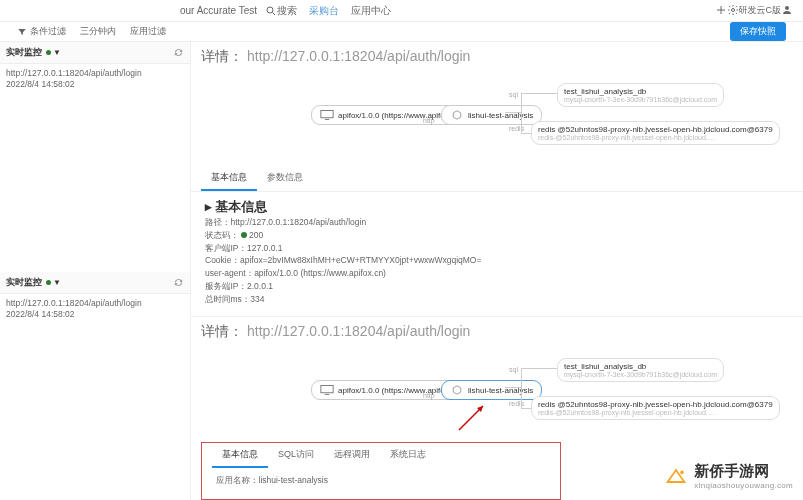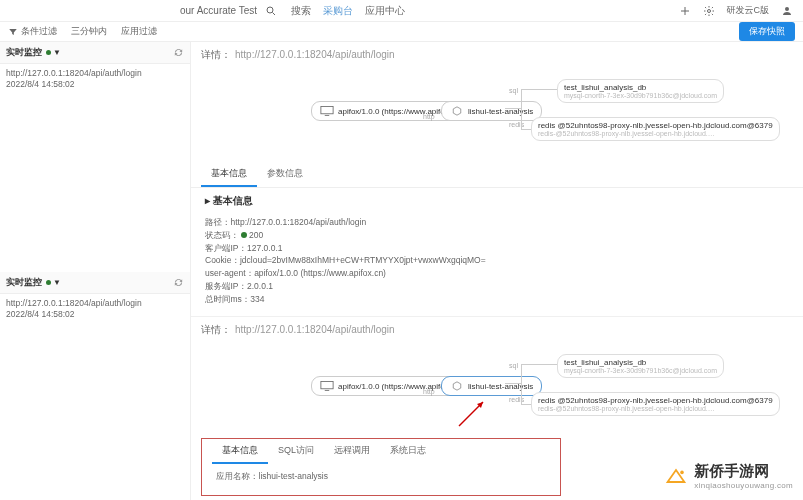--- a/index.html
+++ b/index.html
@@ -2,62 +2,62 @@
 <html><head>
   <meta charset="utf-8">
   <style>
     * { margin: 0; padding: 0; box-sizing: border-box; }
     body { font-family: "Microsoft YaHei", Arial, sans-serif; font-size: 10px; color: #333; background: #fff; width: 803px; }
     
     .top-bar { display: flex; align-items: center; padding: 4px 10px; border-bottom: 1px solid #eee; height: 22px; }
     .top-title { margin-left: 170px; color: #666; font-size: 10px; }
     .search-group { display: flex; align-items: center; margin-left: 8px; }
     .search-icon { width: 12px; height: 12px; }
-    .search-label { font-size: 10px; margin-left: 14px; color: #666; }
+    .search-label { font-size: 10px; margin-left: 0; color: #666; }
     .nav-item { margin-left: 12px; font-size: 10px; color: #666; }
     .nav-item.active { color: #5b9bd5; font-family: Liberation Mono, monospace; }
-    .top-right { margin-left: auto; display: flex; align-items: center; gap: 12px; }
+    .top-right { margin-left: auto; display: flex; }
     .top-icon { width: 12px; height: 12px; fill: #666; }
     .user-label { font-size: 9px; color: #666; }
     
-    .filter-bar { display: flex; align-items: center; padding: 4px 8px; border-bottom: 1px solid #eee; height: 20px; }
+    .filter-bar { display: flex; align-items: center; padding: 4px 17px; border-bottom: 1px solid #eee; height: 20px; }
     .filter-item { font-size: 9px; color: #666; margin-right: 14px; }
     .filter-icon { width: 10px; height: 10px; fill: #666; margin-right: 3px; vertical-align: middle; }
     .save-btn { margin-left: auto; background: #1e88e5; color: #fff; padding: 3px 10px; border-radius: 3px; font-size: 9px; border: none; }
     
     .main { display: flex; }
     .left-panel { width: 191px; border-right: 1px solid #eee; }
     .right-panel { flex: 1; }
     
     .monitor-header { display: flex; align-items: center; padding: 4px 6px; background: #fafafa; border-bottom: 1px solid #eee; }
     .monitor-title { font-size: 9px; font-weight: bold; }
     .monitor-dot { width: 5px; height: 5px; background: #2e7d32; border-radius: 50%; margin-left: 4px; }
     .monitor-arrow { font-size: 8px; margin-left: 2px; }
     .refresh-icon { margin-left: auto; width: 11px; height: 11px; fill: #999; }
     
     .monitor-entry { padding: 4px 6px; font-size: 8.5px; color: #666; line-height: 1.3; word-break: break-all; }
     
-    .detail-header { padding: 6px 10px; font-size: 10px; color: #666; }
+    .detail-header { padding: 6px 10px; font-size: 14px; color: #666; }
     .detail-url { color: #999; margin-left: 4px; }
     
     .diagram { position: relative; height: 84px; margin: 5px 10px; }
     .dnode { position: absolute; border: 1px solid #ccc; border-radius: 9px; padding: 4px 8px; font-size: 8px; background: #fff; display: flex; align-items: center; }
     .dnode.selected { border-color: #5b9bd5; }
     .dnode.target { border-color: #ddd; flex-direction: column; align-items: flex-start; padding: 3px 6px; }
     .dnode-sub { font-size: 7px; color: #bbb; }
     .node-icon { width: 14px; height: 10px; margin-right: 4px; }
     .link-label { position: absolute; font-size: 7px; color: #aaa; }
     .conn-line { position: absolute; background: #ccc; }
     
     .tabs { display: flex; padding: 0 10px; border-bottom: 1px solid #eee; }
     .tab { padding: 5px 10px; font-size: 9px; color: #666; }
     .tab.active { border-bottom: 2px solid #1e88e5; color: #333; }
     
     .info-section { padding: 6px 14px; }
-    .info-section-title { font-size: 10px; font-weight: bold; margin-bottom: 8px; }
+    .info-section-title { font-size: 13px; font-weight: bold; margin-bottom: 0; }
     .info-row { font-size: 8.5px; color: #666; line-height: 1.5; word-break: break-all; }
     .info-label { color: #666; }
     .status-dot { display: inline-block; width: 6px; height: 6px; background: #2e7d32; border-radius: 50%; margin: 0 2px; }
     
     .spacer { height: 6px; border-bottom: 1px solid #f0f0f0; }
     
     .boxed-tabs { border: 1px solid #c85450; margin: 6px 10px; padding-bottom: 6px; width: 360px; }
     .boxed-tabs .tabs { border-bottom: none; }
     
     .watermark { position: fixed; right: 10px; bottom: 10px; display: flex; align-items: center; gap: 6px; }
@@ -173,21 +173,21 @@
     <div class="tabs">
       <div class="tab active">基本信息</div>
       <div class="tab">参数信息</div>
     </div>
 
     <div class="info-section">
       <div class="info-section-title">▸ <span>基本信息</span></div>
       <div class="info-row"><span class="info-label">路径：</span><span>http://127.0.0.1:18204/api/auth/login</span></div>
       <div class="info-row"><span class="info-label">状态码：</span><span class="status-dot"></span><span>200</span></div>
       <div class="info-row"><span class="info-label">客户端IP：</span><span>127.0.0.1</span></div>
-      <div class="info-row"><span class="info-label">Cookie：</span><span>jdcloud=2bvIMw88xIhMH+eCW+RTMYYX0jpt+vwxwWxgqiqMO=</span></div>
+      <div class="info-row"><span class="info-label">Cookie：</span><span>apifox=2bvIMw88xIhMH+eCW+RTMYYX0jpt+vwxwWxgqiqMO=</span></div>
       <div class="info-row"><span class="info-label">user-agent：</span><span>apifox/1.0.0 (https://www.apifox.cn)</span></div>
       <div class="info-row"><span class="info-label">服务端IP：</span><span>2.0.0.1</span></div>
       <div class="info-row"><span class="info-label">总时间ms：</span><span>334</span></div>
     </div>
 
     <div class="spacer"></div>
 
     <div class="detail-header">
       <span>详情：</span><span class="detail-url">http://127.0.0.1:18204/api/auth/login</span>
     </div>

